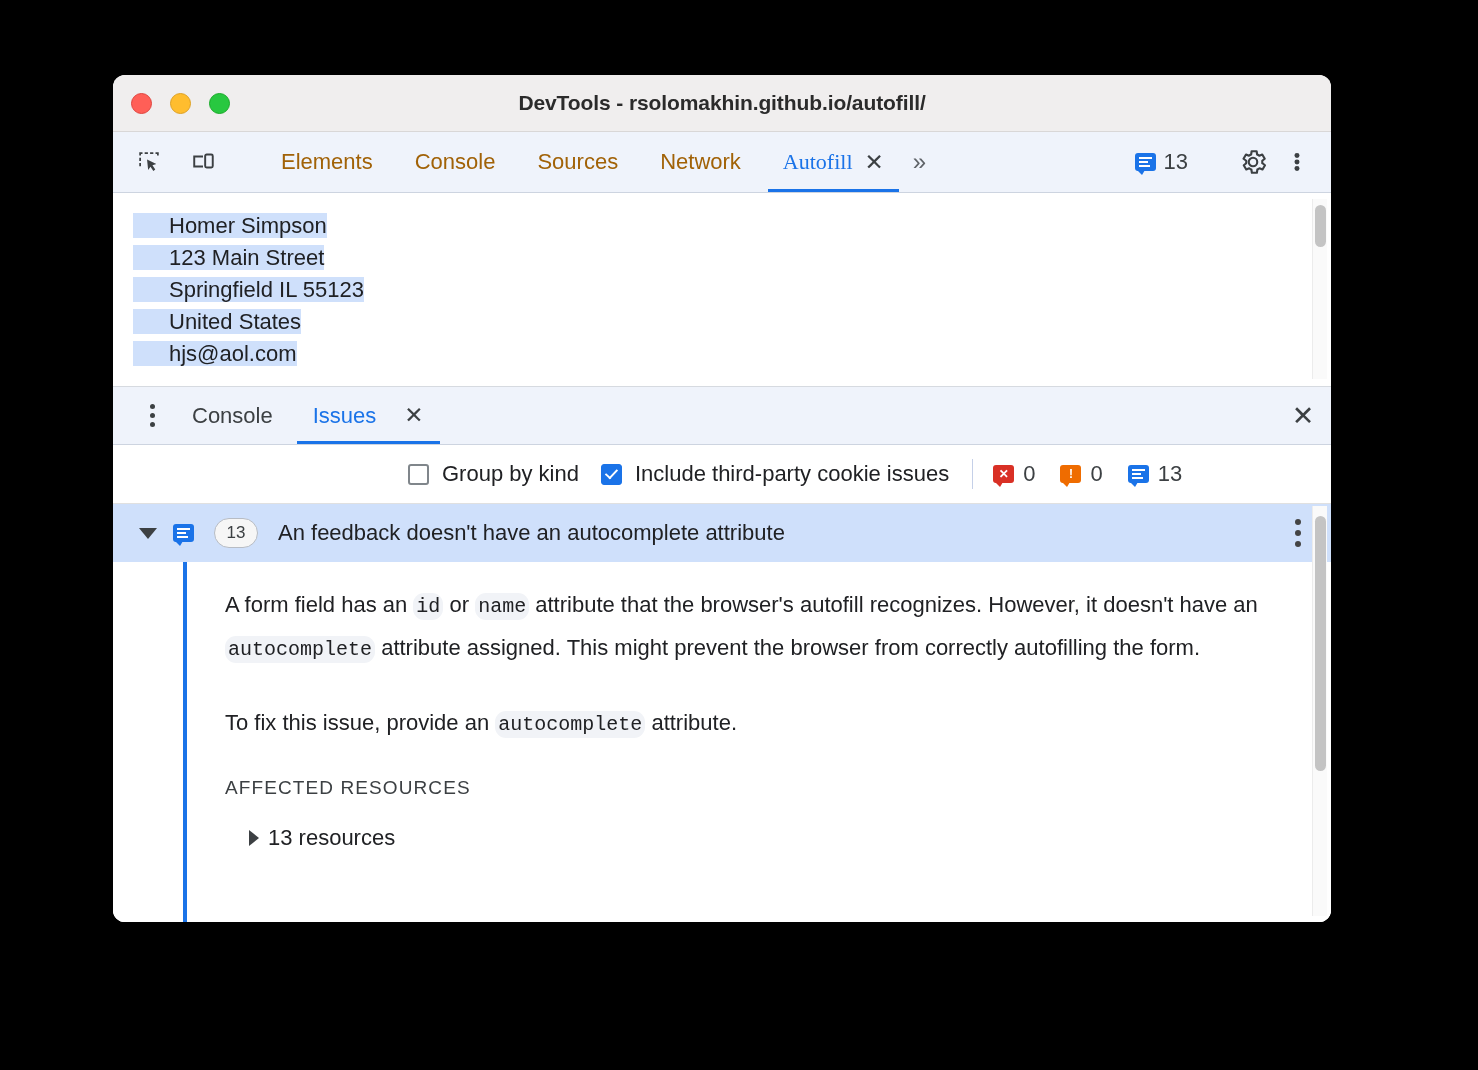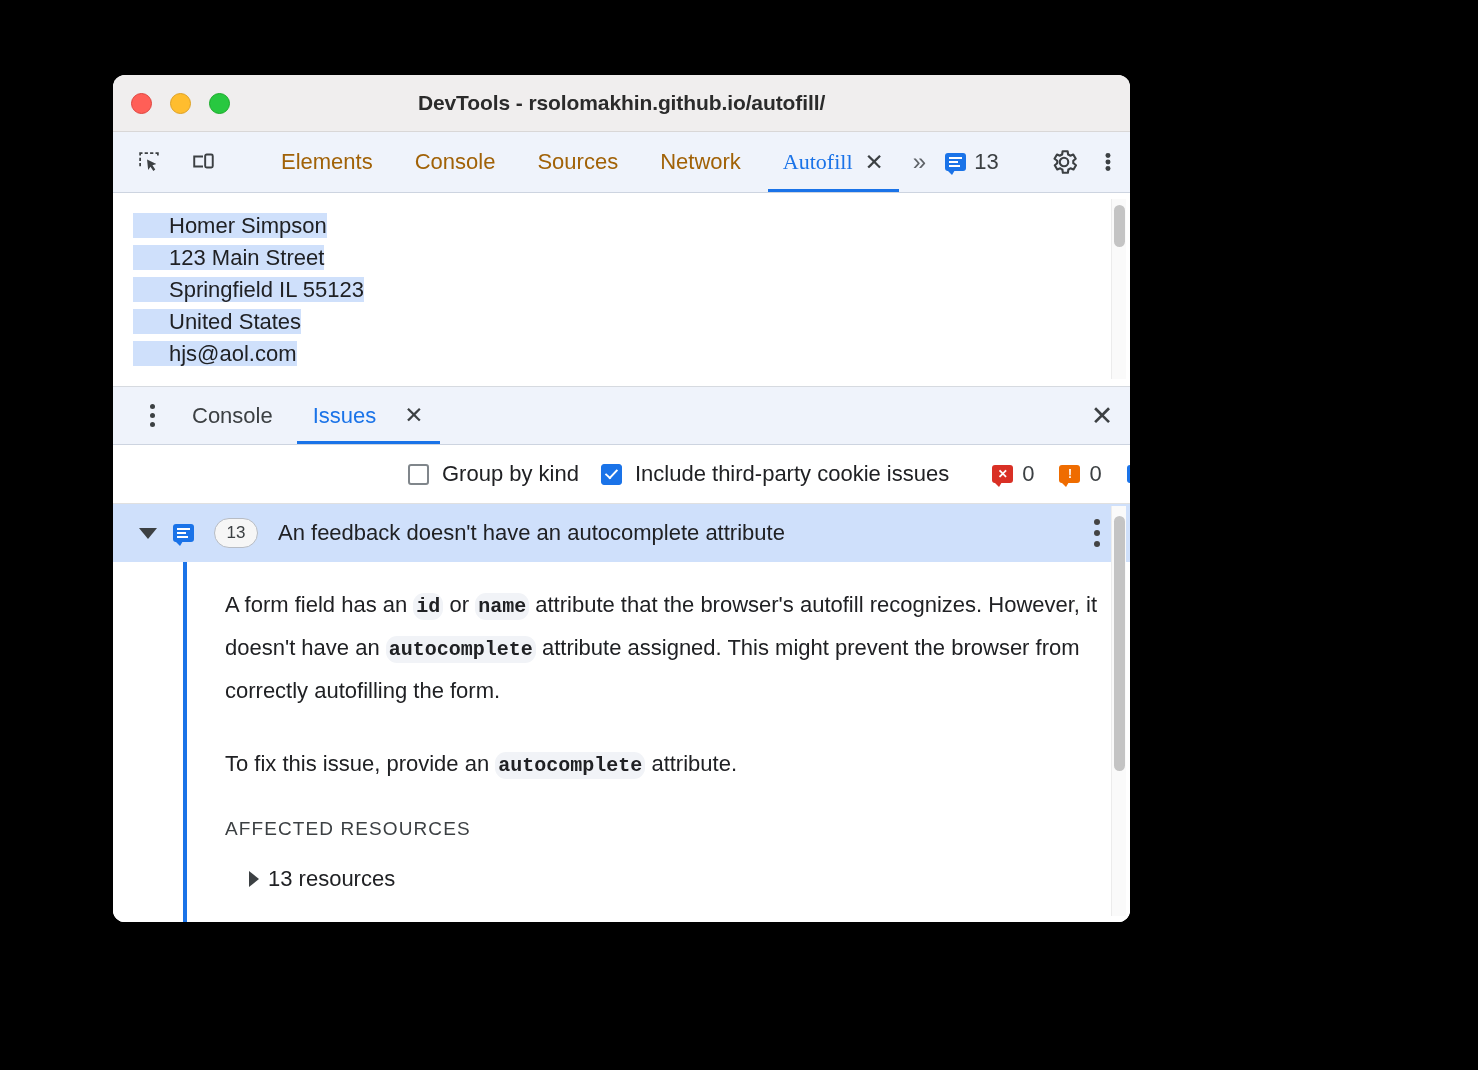--- a/index.html
+++ b/index.html
@@ -10,21 +10,21 @@
     height: 1070px;
     overflow: hidden;
     font-family: "Liberation Sans", sans-serif;
   }
 
   
   .window {
     position: absolute;
     left: 113px;
     top: 75px;
-    width: 1017px;
+    width: 1218px;
     height: 847px;
     background: #ffffff;
     border-radius: 12px;
     overflow: hidden;
     box-shadow: 0 6px 26px rgba(0,0,0,0.35);
     display: flex;
     flex-direction: column;
   }
 
   
@@ -388,21 +388,20 @@
     font-size: 22px;
     line-height: 41px;
     color: #202124;
   }
   code.c {
     font-family: "Liberation Mono", "DejaVu Sans Mono", monospace;
     background: #f1f3f7;
     font-size: 20px;
     padding: 2px 3px;
     border-radius: 11px;
-    font-weight: bold;
   }
   .affected-title {
     font-size: 19px;
     letter-spacing: 1.1px;
     color: #3c4043;
     margin: 30px 0 26px 0;
   }
   .resources-row {
     display: flex; align-items: center; gap: 9px;
     font-size: 22px; color: #202124;

